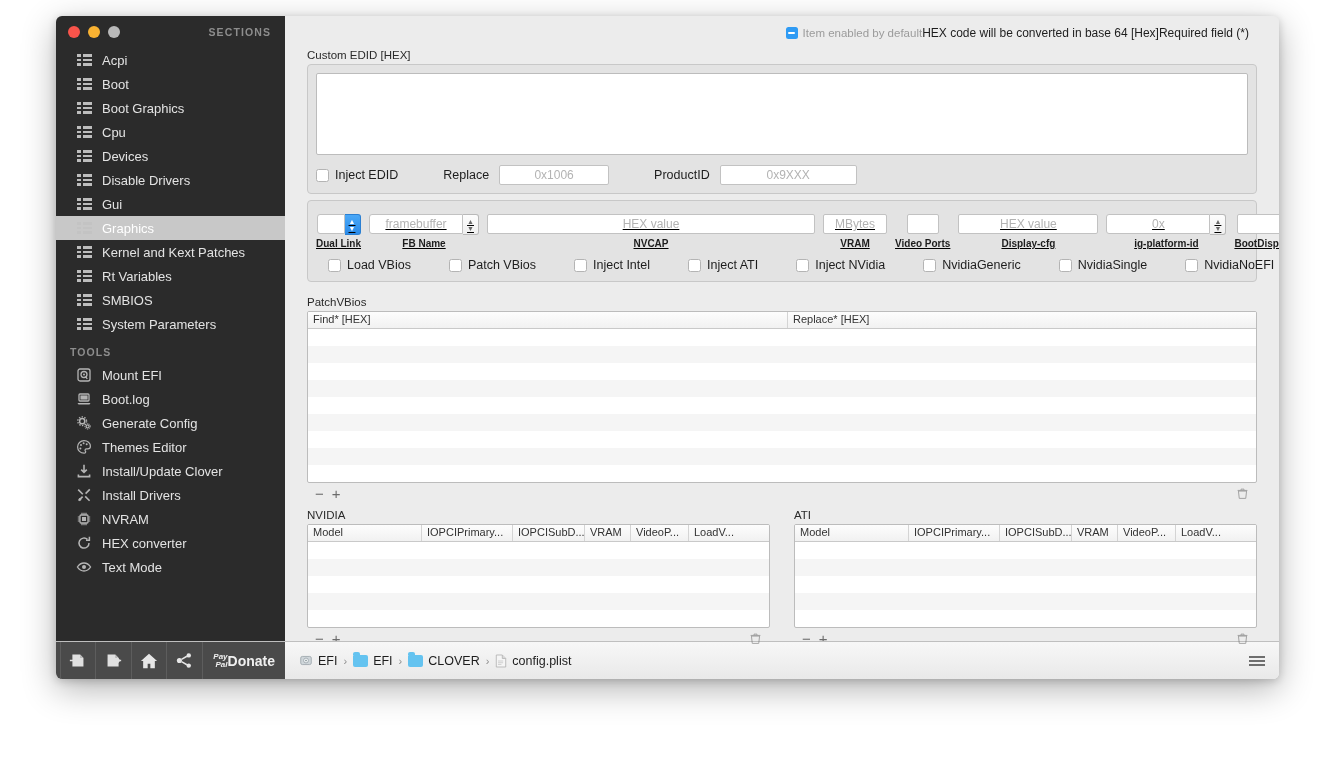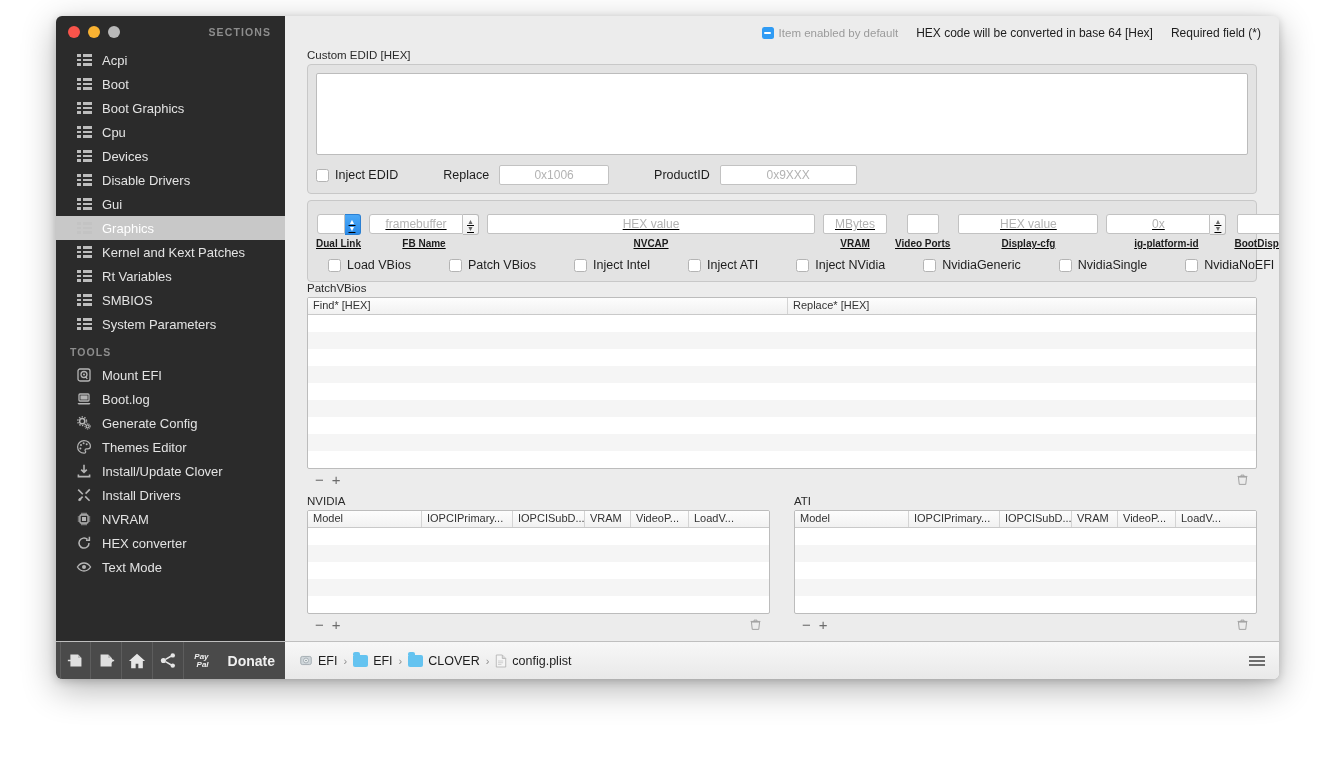--- a/index.html
+++ b/index.html
@@ -73,21 +73,21 @@
 
   
   .main {
     flex: 1; min-width: 0;
     background: #ececec;
     display: flex; flex-direction: column;
   }
   .topbar {
     height: 33px; flex: none;
     display: flex; align-items: center; justify-content: flex-end;
-    padding-right: 18px; gap: 18px;
+    padding-right: 30px; 
     font-size: 12px; color: #1d1d1d;
   }
   .topbar .muted { color: #9b9b9b; font-size: 11.5px; }
   .cb-blue {
     width: 12px; height: 12px; border-radius: 2.5px;
     background: #2f9bf4; display: inline-flex;
     align-items: center; justify-content: center; margin-right: 5px;
     vertical-align: middle;
   }
   .cb-blue i { display: block; width: 7px; height: 2px; background: #fff; border-radius: 1px;}
@@ -197,21 +197,21 @@
     display: flex; align-items: center;
     padding-left: 4px;
   }
   .btool {
     width: 36px; height: 38px;
     display: flex; align-items: center; justify-content: center;
     border-right: 1px solid #5d5d5d;
   }
   .btool:first-child { border-left: 1px solid #5d5d5d;}
   .donate {
-    display: flex; align-items: center; gap: 19px;
+    display: flex; align-items: center; gap: 0;
     padding: 0 10px; height: 38px; color: #f0f0f0;
   }
   .paypal { font-size: 8px; line-height: 8px; font-style: italic; font-weight: bold; text-align: right; color: #f0f0f0;}
   .donate-txt { font-size: 14px; font-weight: bold; }
   .breadcrumb {
     flex: 1; display: flex; align-items: center; gap: 6px;
     padding-left: 14px; font-size: 12.5px; color: #1d1d1d;
     background: linear-gradient(#f7f7f7,#e9e9e9);
   }
   .crumb { display: flex; align-items: center; gap: 5px; }
@@ -624,21 +624,21 @@
                 <div class="chk"></div>
                 <span class="lbl">NvidiaNoEFI</span>
               </div>
               <div class="cbitem" style="margin-right:0px;">
                 <div class="chk"></div>
                 <span class="lbl">RadeonDeInit</span>
               </div>
             </div>
         </div>
 
-        <div class="gbox" style="margin-top:0;">
+        <div class="gbox" style="margin-top:14px;">
           <div class="gbox-title">PatchVBios</div>
           <div class="tbl-outer">
             <div class="thead" id="pv-head">
                 <div class="th" style="width:480px;">Find* [HEX]</div>
                 <div class="th" style="flex:1;">Replace* [HEX]</div>
               </div>
             <div id="pv-body">
                 <div class="trow"></div>
                 <div class="trow odd"></div>
                 <div class="trow"></div>

